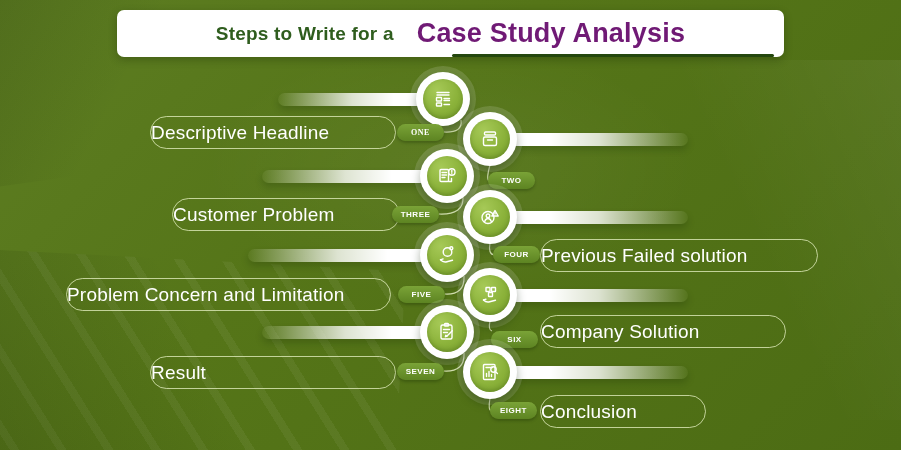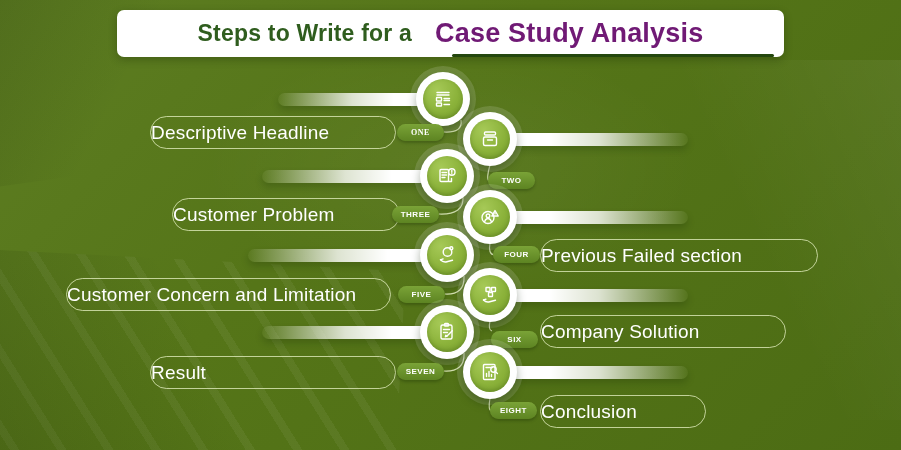--- a/index.html
+++ b/index.html
@@ -22,21 +22,21 @@
   .bg-center{left:200px;top:40px;width:500px;height:260px;
     background:radial-gradient(ellipse at center,rgba(255,255,255,0.05),transparent 70%);}
 
   
   .title-box{
     position:absolute;left:117px;top:10px;width:667px;height:47px;
     background:#ffffff;border-radius:7px;
     display:flex;align-items:center;justify-content:center;
     box-shadow:0 3px 8px rgba(20,35,4,0.3);
   }
-  .title-prefix{font-size:23px;font-weight:bold;margin-right:23px;letter-spacing:0.2px;}
+  .title-prefix{font-size:19px;font-weight:bold;margin-right:23px;letter-spacing:0.2px;}
   .title-highlight{font-size:27px;font-weight:bold;letter-spacing:0.2px;}
   .title-underline{position:absolute;right:10px;bottom:0px;width:322px;height:3px;border-radius:2px;}
 
   
   .bar{position:absolute;height:13px;border-radius:7px;}
   .bar.bleft{background:linear-gradient(to right,rgba(255,255,255,0.03),rgba(255,255,255,0.8) 45%,#ffffff 70%);
     box-shadow:0 4px 7px rgba(20,40,4,0.22);}
   .bar.bright{background:linear-gradient(to left,rgba(255,255,255,0.03),rgba(255,255,255,0.8) 45%,#ffffff 70%);
     box-shadow:0 4px 7px rgba(20,40,4,0.22);}
 
@@ -194,39 +194,39 @@
       <svg width="24" height="24" viewBox="0 0 24 24" fill="none" stroke="#fff" stroke-width="1.4" stroke-linecap="round" stroke-linejoin="round">
         <circle cx="10" cy="12.5" r="6"></circle>
         <circle cx="10" cy="10.8" r="1.8"></circle>
         <path d="M6.7 16.5c0.6-2 2-3 3.3-3s2.7 1 3.3 3"></path>
         <path d="M17 5.5l3.2 5.5h-6.4z"></path>
         <path d="M17 7.6v1.5"></path>
       </svg>
     </div>
   </div>
   <div class="pill s4">
-    <span>Previous Failed section</span>
+    <span>Previous Failed solution</span>
   </div>
   <div class="badge s4">
     <span>FOUR</span>
   </div>
 
   <div class="bar bleft s5"></div>
   <div class="circle s5">
     <div class="circle-inner">
       <svg width="24" height="24" viewBox="0 0 24 24" fill="none" stroke="#fff" stroke-width="1.4" stroke-linecap="round" stroke-linejoin="round">
         <circle cx="12.5" cy="9" r="4.3"></circle>
         <circle cx="16.3" cy="5.2" r="1.5"></circle>
         <path d="M5.5 16.8c1.6 1.8 4 2.5 6.4 1.9l5.6-1.4"></path>
         <path d="M5.5 16.8l2.6-0.9"></path>
       </svg>
     </div>
   </div>
   <div class="pill s5">
-    <span>Customer Concern and Limitation</span>
+    <span>Problem Concern and Limitation</span>
   </div>
   <div class="badge s5">
     <span>FIVE</span>
   </div>
 
   <div class="bar bright s6"></div>
   <div class="circle s6">
     <div class="circle-inner">
       <svg width="24" height="24" viewBox="0 0 24 24" fill="none" stroke="#fff" stroke-width="1.4" stroke-linecap="round" stroke-linejoin="round">
         <rect x="8" y="4.5" width="4" height="4" rx="0.5"></rect>

